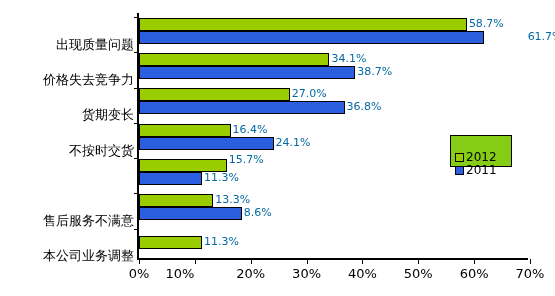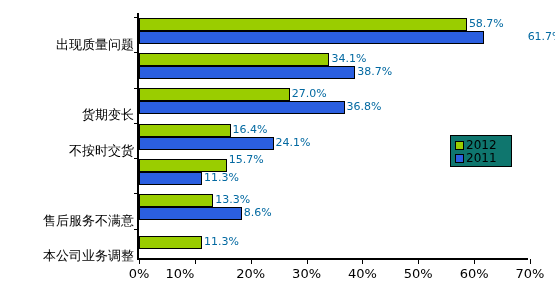--- a/index.html
+++ b/index.html
@@ -94,23 +94,23 @@
   }
 
   
   #legend {
     position: absolute;
     left: 450px;
     top: 135px;
     width: 62px;
     height: 32px;
     border: 1px solid #000000;
-    background: #0f766e;
-    box-sizing: border-box;
-    padding: 3px 4px;
+    background: #84cc16;
+    box-sizing: border-box;
+    padding: 15px 4px;
     text-align: right;
   }
   .legend-row {
     display: flex;
     align-items: center;
     height: 13px;
     gap: 2px;
   }
   .legend-swatch {
     width: 9px;
@@ -128,20 +128,21 @@
     white-space: nowrap;
   }
 </style>
 </head>
 <body>
 
 <div id="chart-root">
 
   <div id="cat-labels">
       <div class="cat-label" style="top: 23.6429px;">出现质量问题</div>
+      <div class="cat-label" style="top: 58.9286px;">价格失去竞争力</div>
       <div class="cat-label" style="top: 94.2143px;">货期变长</div>
       <div class="cat-label" style="top: 129.5px; text-align: center;">不按时交货</div>
       <div class="cat-label" style="top: 235.357px;">本公司业务调整</div>
       <div class="cat-label" style="top: 200.071px;">售后服务不满意</div>
     </div>
 
   <div id="plot">
       <div class="xtick" style="left: 0px;"></div>
       <div class="xtick-label" style="left: 0px;">0%</div>
       <div class="xtick" style="left: 55.8571px;"></div>

